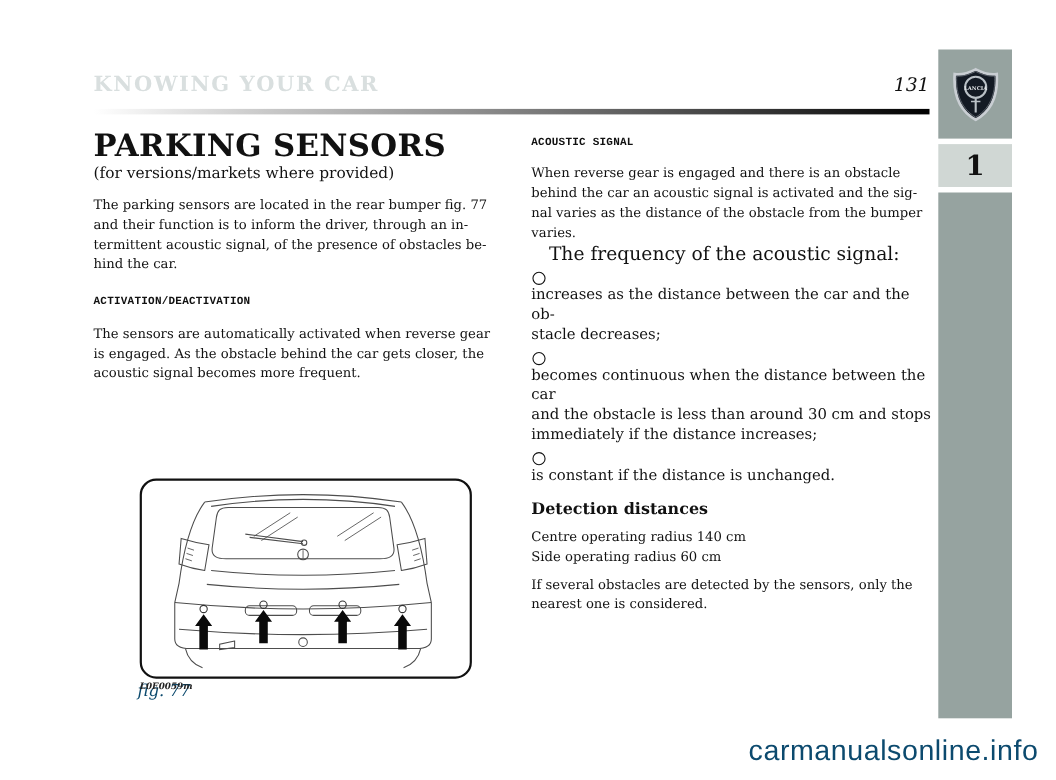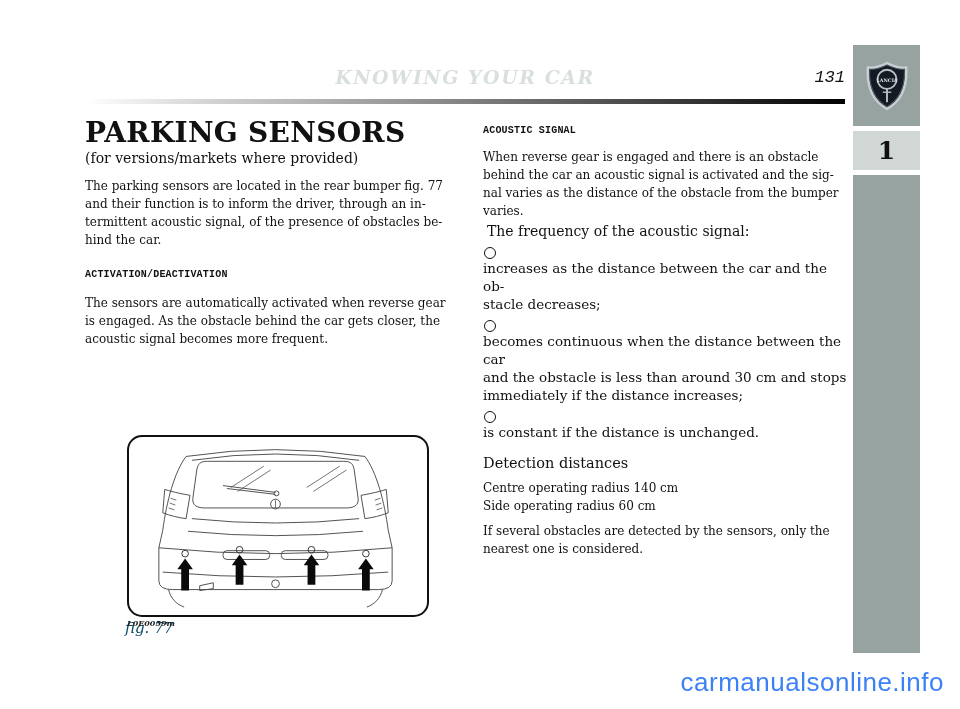--- a/index.html
+++ b/index.html
@@ -3,27 +3,27 @@
 <meta charset="utf-8">
 <style>
   html,body{margin:0;padding:0;background:#ffffff;}
   .page{
     position:relative;width:960px;height:709px;background:#ffffff;
     font-family:"DejaVu Serif","Liberation Serif",serif;color:#111111;
     overflow:hidden;
   }
   
   .header-title{
-    position:absolute;left:85px;top:66px;width:760px;text-align:center;
-    font-size:19px;font-weight:bold;font-style:italic;letter-spacing:1.5px;
+    position:absolute;left:85px;top:66px;width:760px;
+    font-size:19px;font-weight:bold;letter-spacing:1.5px;
     color:#d9dfdf;
   }
   .page-number{
     position:absolute;left:785px;top:68px;width:60px;text-align:right;
-    font-size:17px;font-style:italic;color:#111;font-family:Liberation Mono, monospace;
+    font-size:17px;font-style:italic;color:#111;
   }
   .header-rule{
     position:absolute;left:85px;top:99px;width:760px;height:5px;
     background:linear-gradient(to right,#ffffff 0%,#cfcfcf 18%,#8f8f8f 45%,#3a3a3a 78%,#000000 100%);
   }
   
   .side-box{position:absolute;left:853px;width:67px;background:#96a3a0;}
   .side-logo-box{top:45px;height:81px;}
   .side-tab{
     top:131px;height:39px;background:#d0d7d4;
@@ -34,22 +34,22 @@
   .logo-wrap{display:flex;align-items:center;justify-content:center;height:100%;}
   
   .col{position:absolute;top:120px;}
   .col-left{left:85px;width:376px;}
   .col-right{left:483px;width:366px;}
   .ml{white-space:pre-line;}
   h1.doc{font-size:28px;font-weight:bold;margin:0;line-height:26px;letter-spacing:0.3px;}
   .subtitle{font-size:14px;margin:3px 0 0 0;line-height:18px;}
   .body-p{font-size:12px;line-height:18px;margin:10px 0 0 0;}
   h2.doc{font-size:10px;font-weight:bold;margin:17px 0 0 0;line-height:18px;letter-spacing:0.2px;font-family:Liberation Mono, monospace;}
-  h3.doc{font-size:14.5px;font-weight:normal;margin:13px 0 0 0;line-height:18px;}
-  .freq-line{font-size:14px;line-height:18px;margin:2px 0 0 4px;}
+  h3.doc{font-size:14.5px;font-weight:bold;margin:13px 0 0 0;line-height:18px;}
+  .freq-line{font-size:17px;line-height:18px;margin:2px 0 0 16px;}
   .bullet-list{margin:3px 0 0 0;padding:0;list-style:none;}
   .bullet-item{display:flex;font-size:13.5px;line-height:18px;margin:4px 0 0 0;flex-direction:column;}
   .bullet-circle{
     flex:0 0 auto;width:10px;height:10px;border:1.6px solid #111;border-radius:50%;
     margin:3px 10px 0 1px;
   }
   
   .figure-box{
     position:absolute;left:127px;top:435px;width:298px;height:178px;
     border:2.5px solid #111;border-radius:15px;background:#fff;
@@ -58,21 +58,21 @@
     position:absolute;left:125px;top:619px;font-size:15px;font-style:italic;color:#0c4a6e;
   }
   .figure-code{
     position:absolute;left:127px;top:618px;width:301px;
     font-size:8px;font-style:italic;font-weight:bold;color:#222;
   }
   
   .watermark{
     position:absolute;right:16px;top:667px;
     font-family:"Liberation Sans","DejaVu Sans",sans-serif;
-    font-size:26px;color:#3b82f6;letter-spacing:0.5px;
+    font-size:26px;color:#0c4a6e;letter-spacing:0.5px;
   }
 </style>
 </head>
 <body>
 
 <div class="page">
 
   <div class="header-title">KNOWING YOUR CAR</div>
   <div class="page-number">131</div>
   <div class="header-rule"></div>

